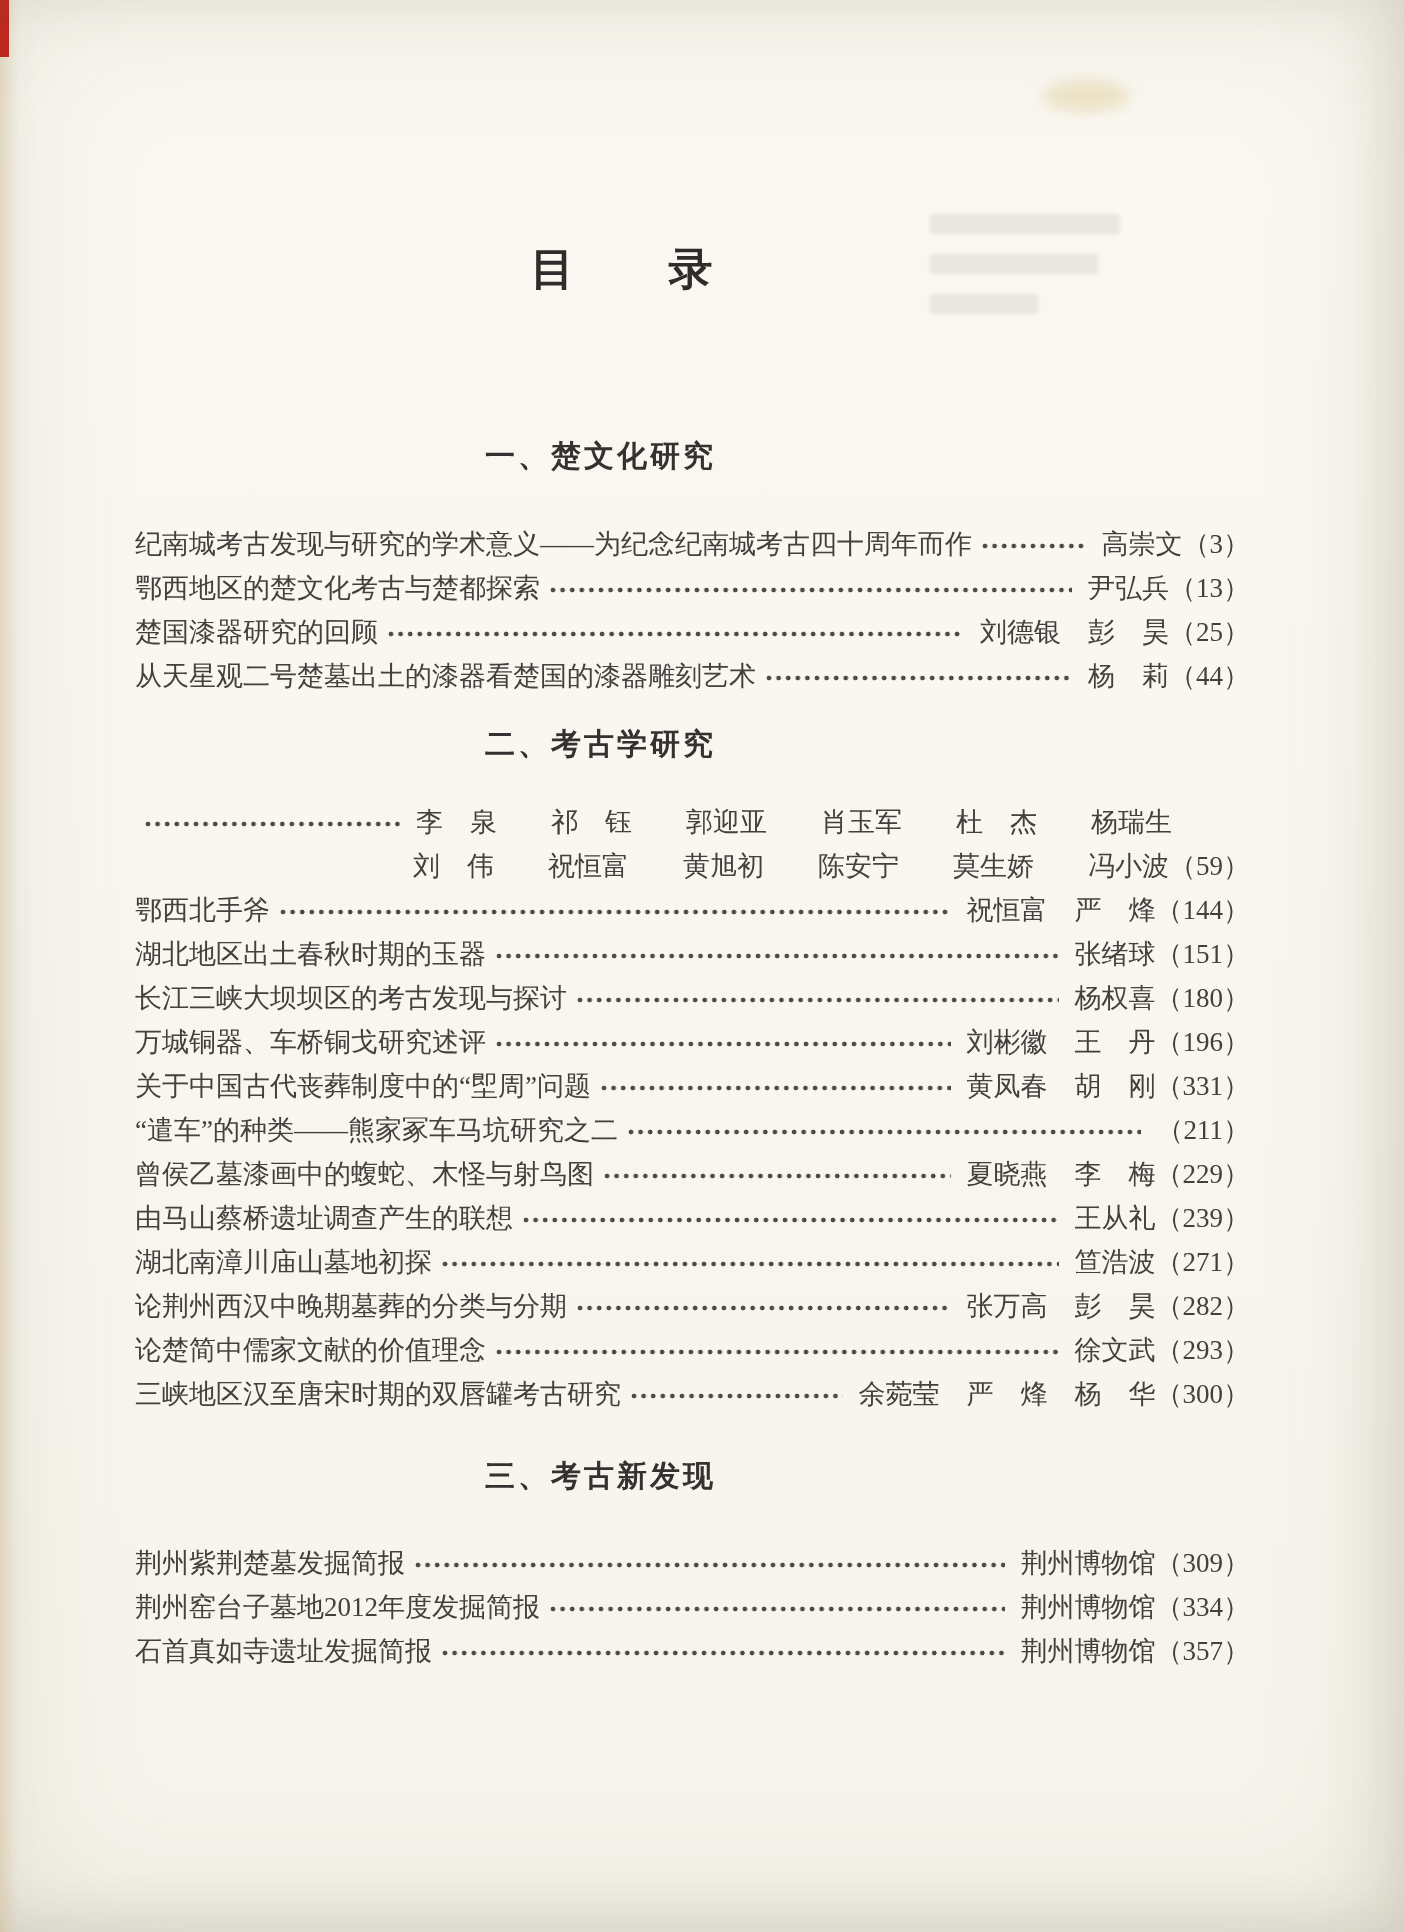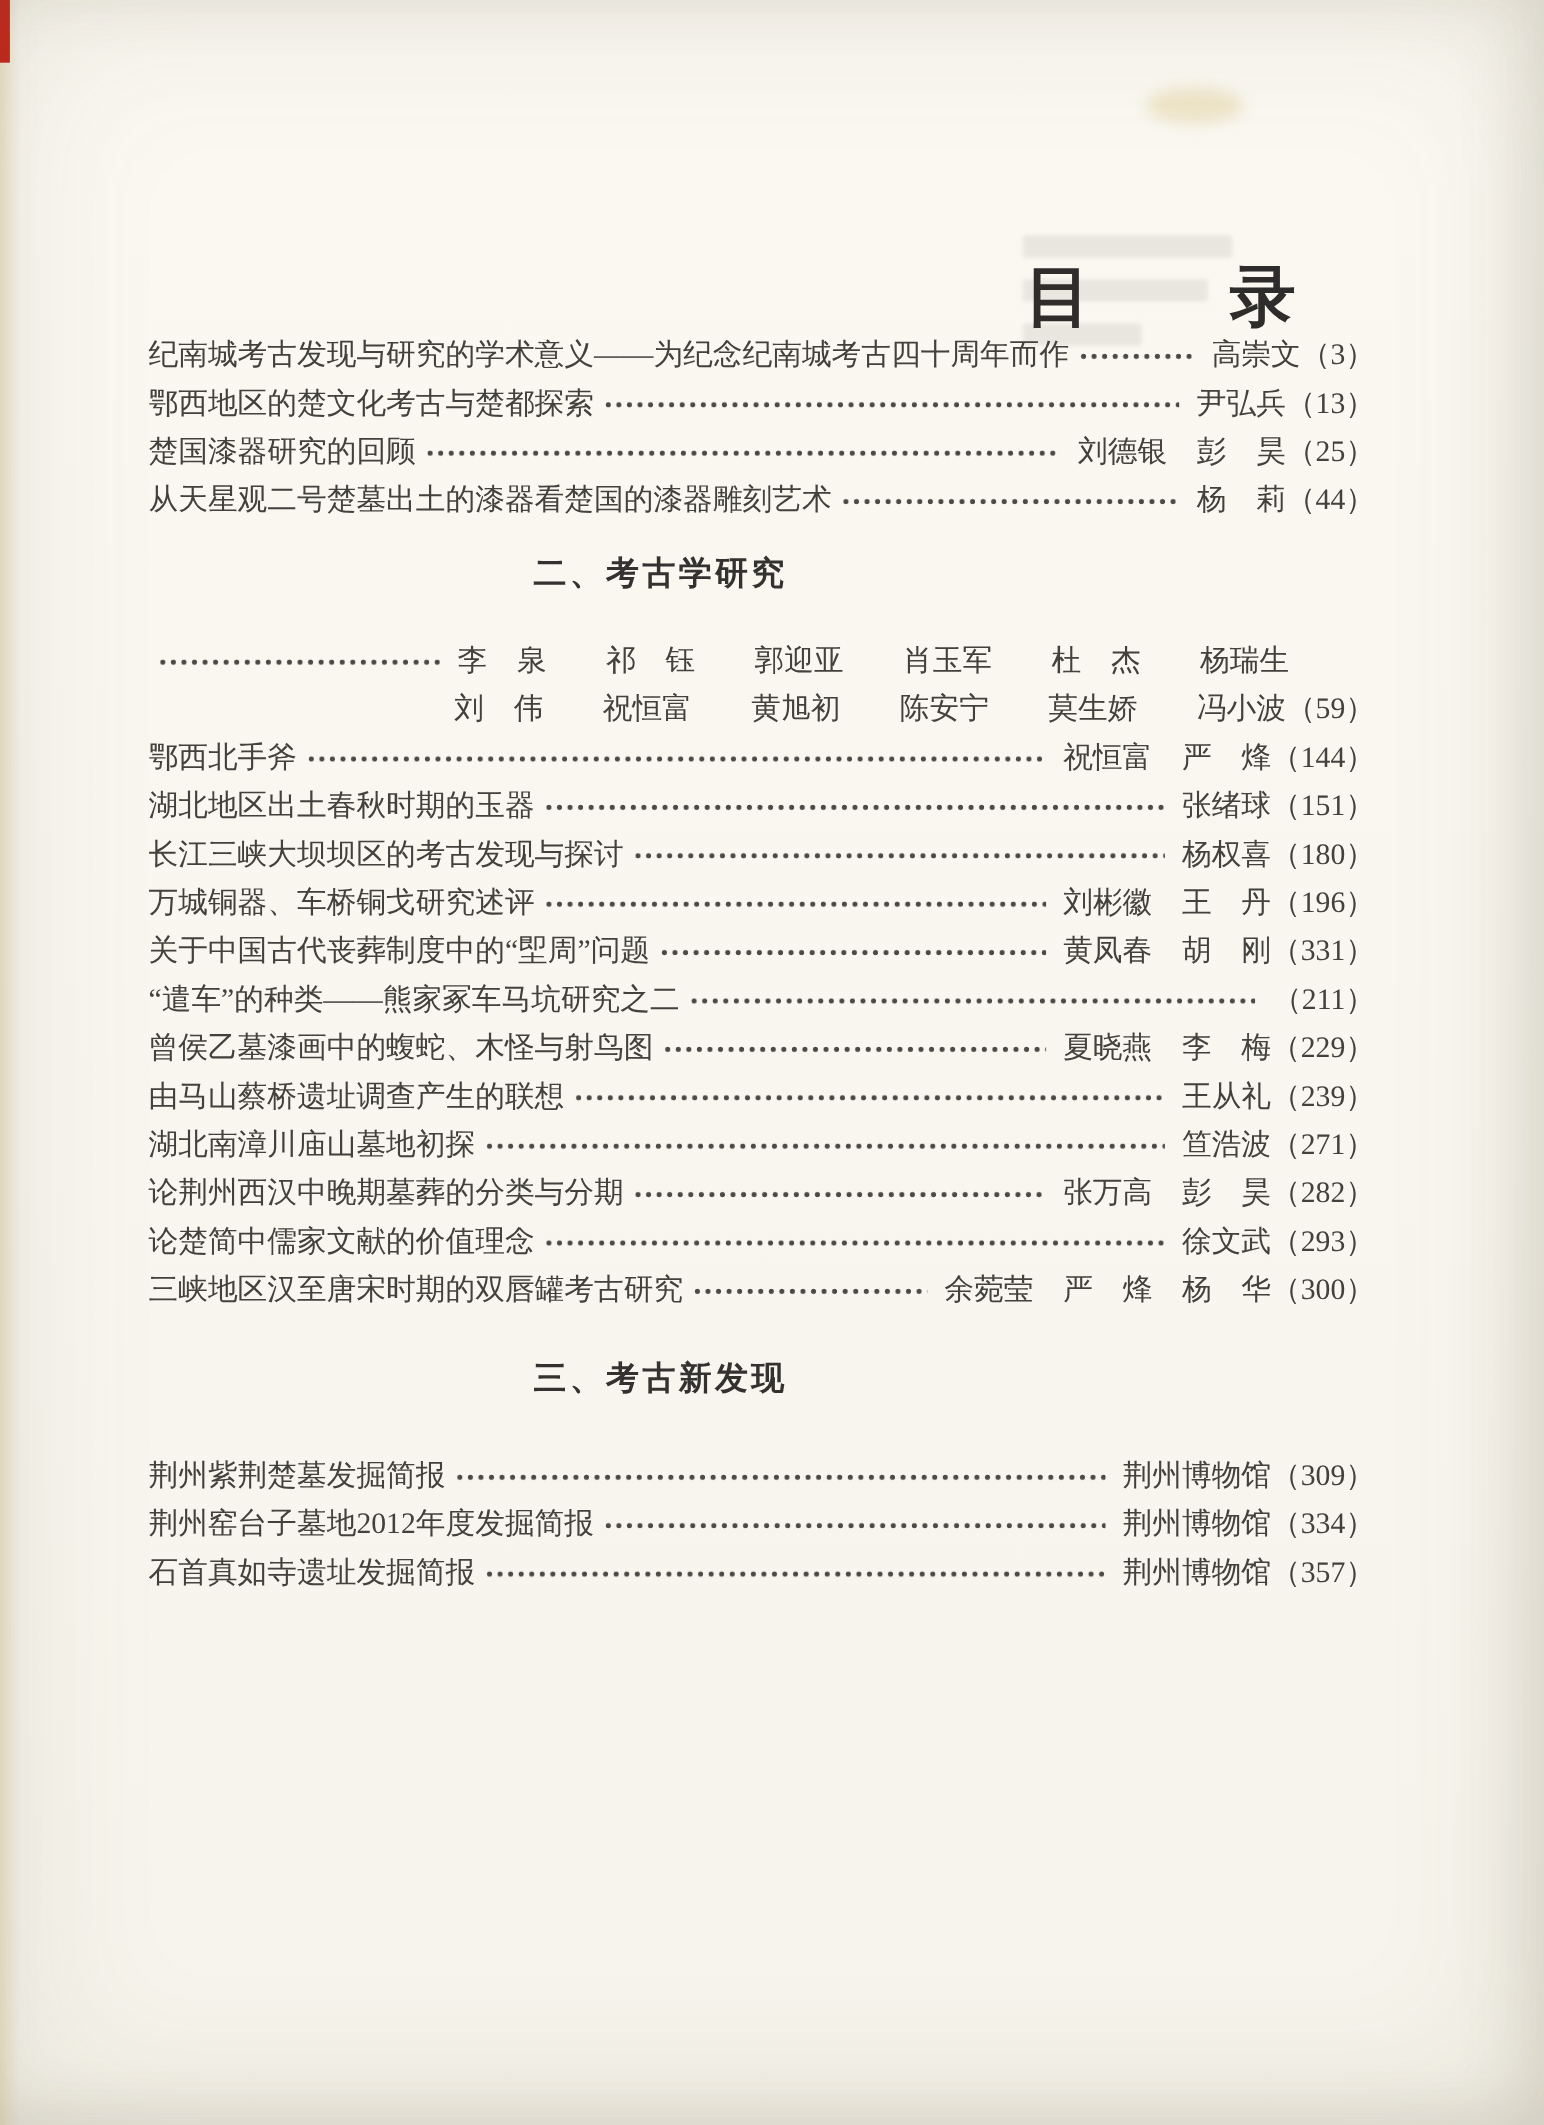--- a/index.html
+++ b/index.html
@@ -21,22 +21,22 @@
   .edge-mark{position:absolute;left:0;top:0;width:9px;height:57px;background:#c8241a;}
   .showthrough{position:absolute;background:rgba(138,136,130,.15);filter:blur(2px);border-radius:2px;}
   .st1{left:930px;top:214px;width:190px;height:20px;}
   .st2{left:930px;top:254px;width:168px;height:20px;}
   .st3{left:930px;top:294px;width:108px;height:20px;}
   .smudge{position:absolute;left:1042px;top:80px;width:88px;height:32px;
     background:rgba(214,186,116,.32);filter:blur(7px);border-radius:50%;}
 
   .content{position:absolute;left:135px;top:0;width:1115px;}
   .page-title{
-    margin:240px 0 0 0;text-align:right;transform:translateX(-70px);
-    font-size:60px;line-height:60px;font-weight:700;color:#2e2d2b;letter-spacing:2px;
+    margin:240px 0 0 0;text-align:center;transform:translateX(-70px);
+    font-size:44px;line-height:60px;font-weight:700;color:#2e2d2b;letter-spacing:2px;
   }
   .section-heading{
     text-align:center;transform:translateX(-92px);
     font-family:"Liberation Sans","DejaVu Sans",sans-serif;
     font-weight:700;font-size:30px;line-height:36px;color:#333230;letter-spacing:3px;
   }
   .section:nth-child(1) .section-heading{margin:138px 0 48px;}
   .section:nth-child(2) .section-heading{margin:28px 0 38px;}
   .section:nth-child(3) .section-heading{margin:42px 0 47px;}
 
@@ -62,20 +62,21 @@
   <div class="edge-mark"></div>
   <div class="smudge"></div>
   <div class="showthrough st1"></div>
   <div class="showthrough st2"></div>
   <div class="showthrough st3"></div>
 
   <div class="content">
     <h1 class="page-title">目　　录</h1>
     <div>
         <section class="section">
+          <div class="section-heading">一、楚文化研究</div>
           <div class="toc-row">
             <span class="toc-title">纪南城考古发现与研究的学术意义——为纪念纪南城考古四十周年而作</span>
             <span class="leader"></span>
             <span class="authors">高崇文</span>
             <span class="pageno">（3）</span>
           </div>
           <div class="toc-row">
             <span class="toc-title">鄂西地区的楚文化考古与楚都探索</span>
             <span class="leader"></span>
             <span class="authors">尹弘兵</span>

